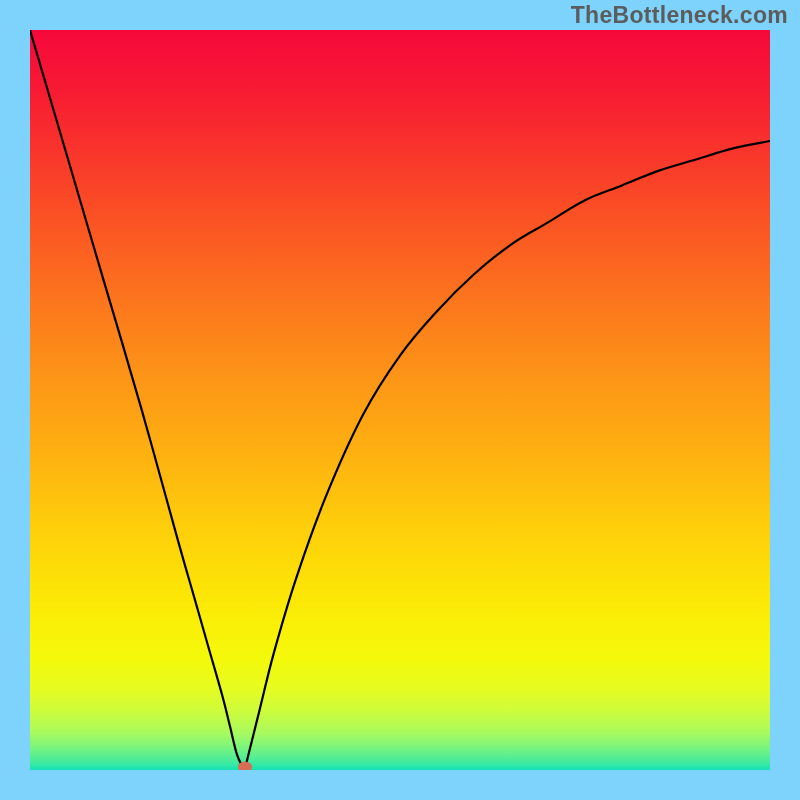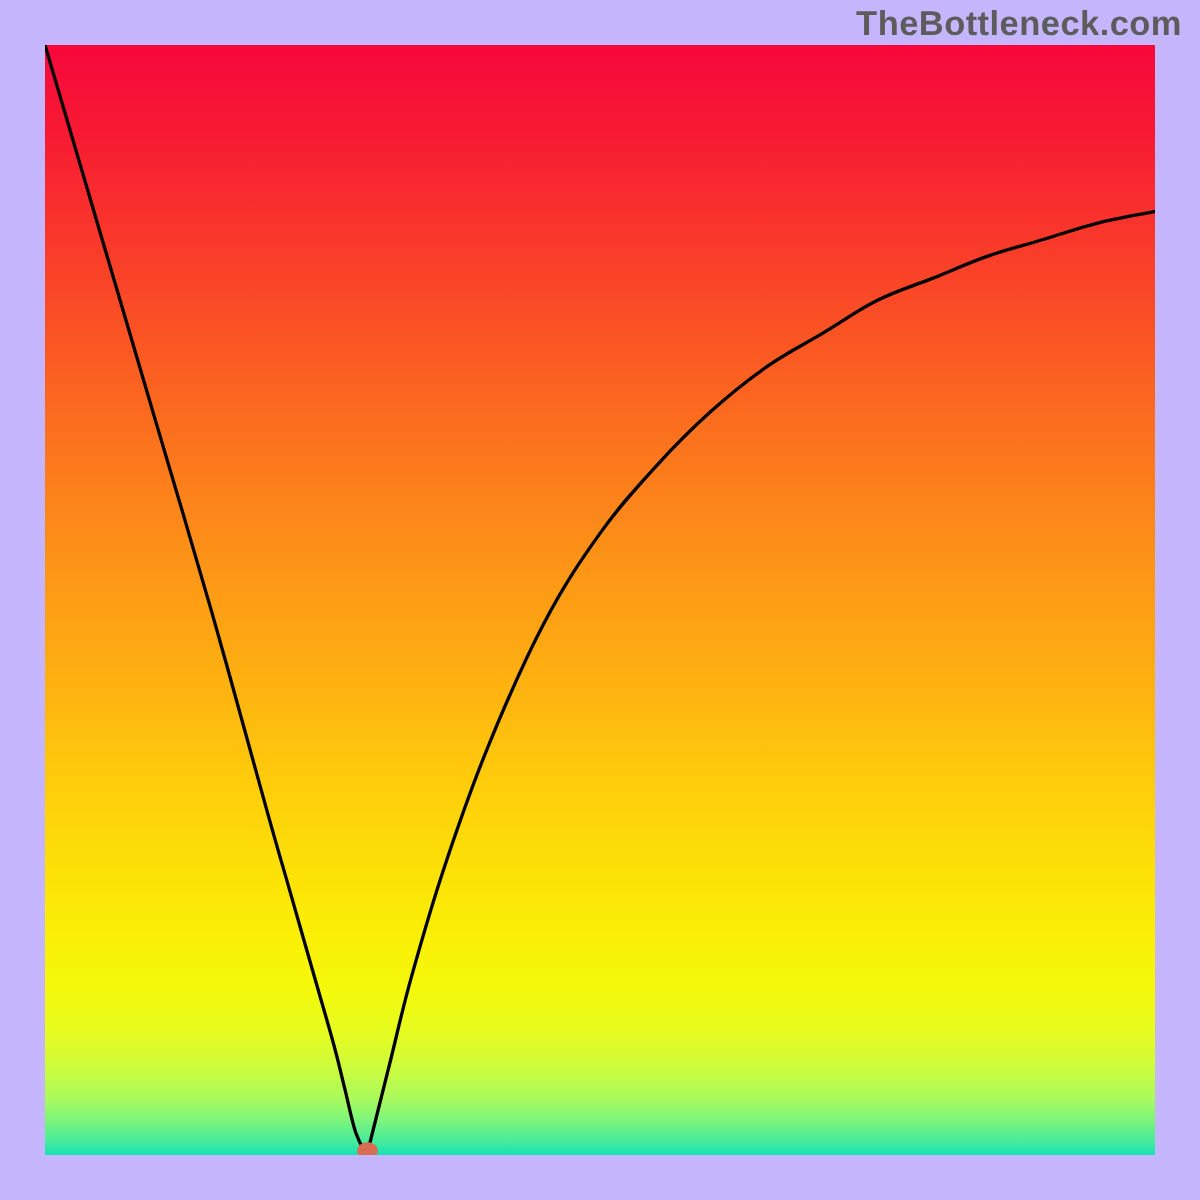--- a/index.html
+++ b/index.html
@@ -8,21 +8,21 @@
     width: 800px;
     height: 800px;
     background: #000;
     font-family: Arial, Helvetica, sans-serif;
     overflow: hidden;
   }
   .outer {
     position: relative;
     width: 800px;
     height: 800px;
-    background: #c4b5fd;
+    background: #7dd3fc;
   }
   .watermark {
     position: absolute;
     top: 2px;
     right: 12px;
     color: #5c5c5c;
     font-size: 23px;
     font-weight: 600;
     letter-spacing: 0.3px;
     z-index: 20;

